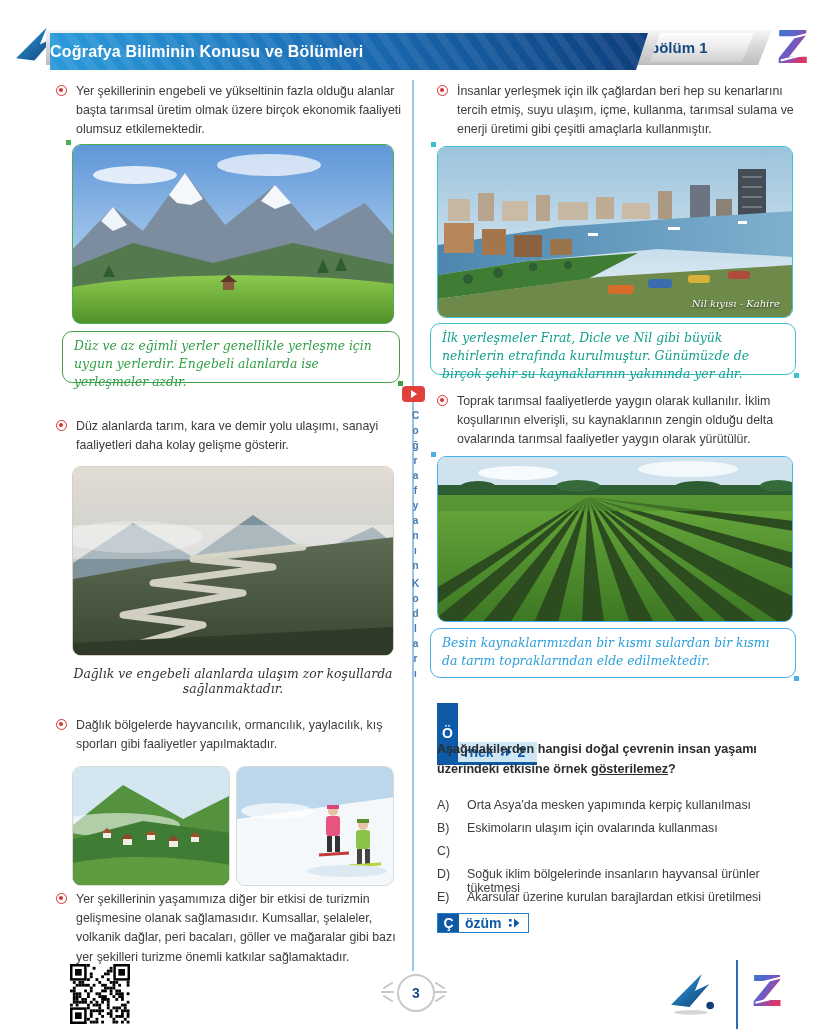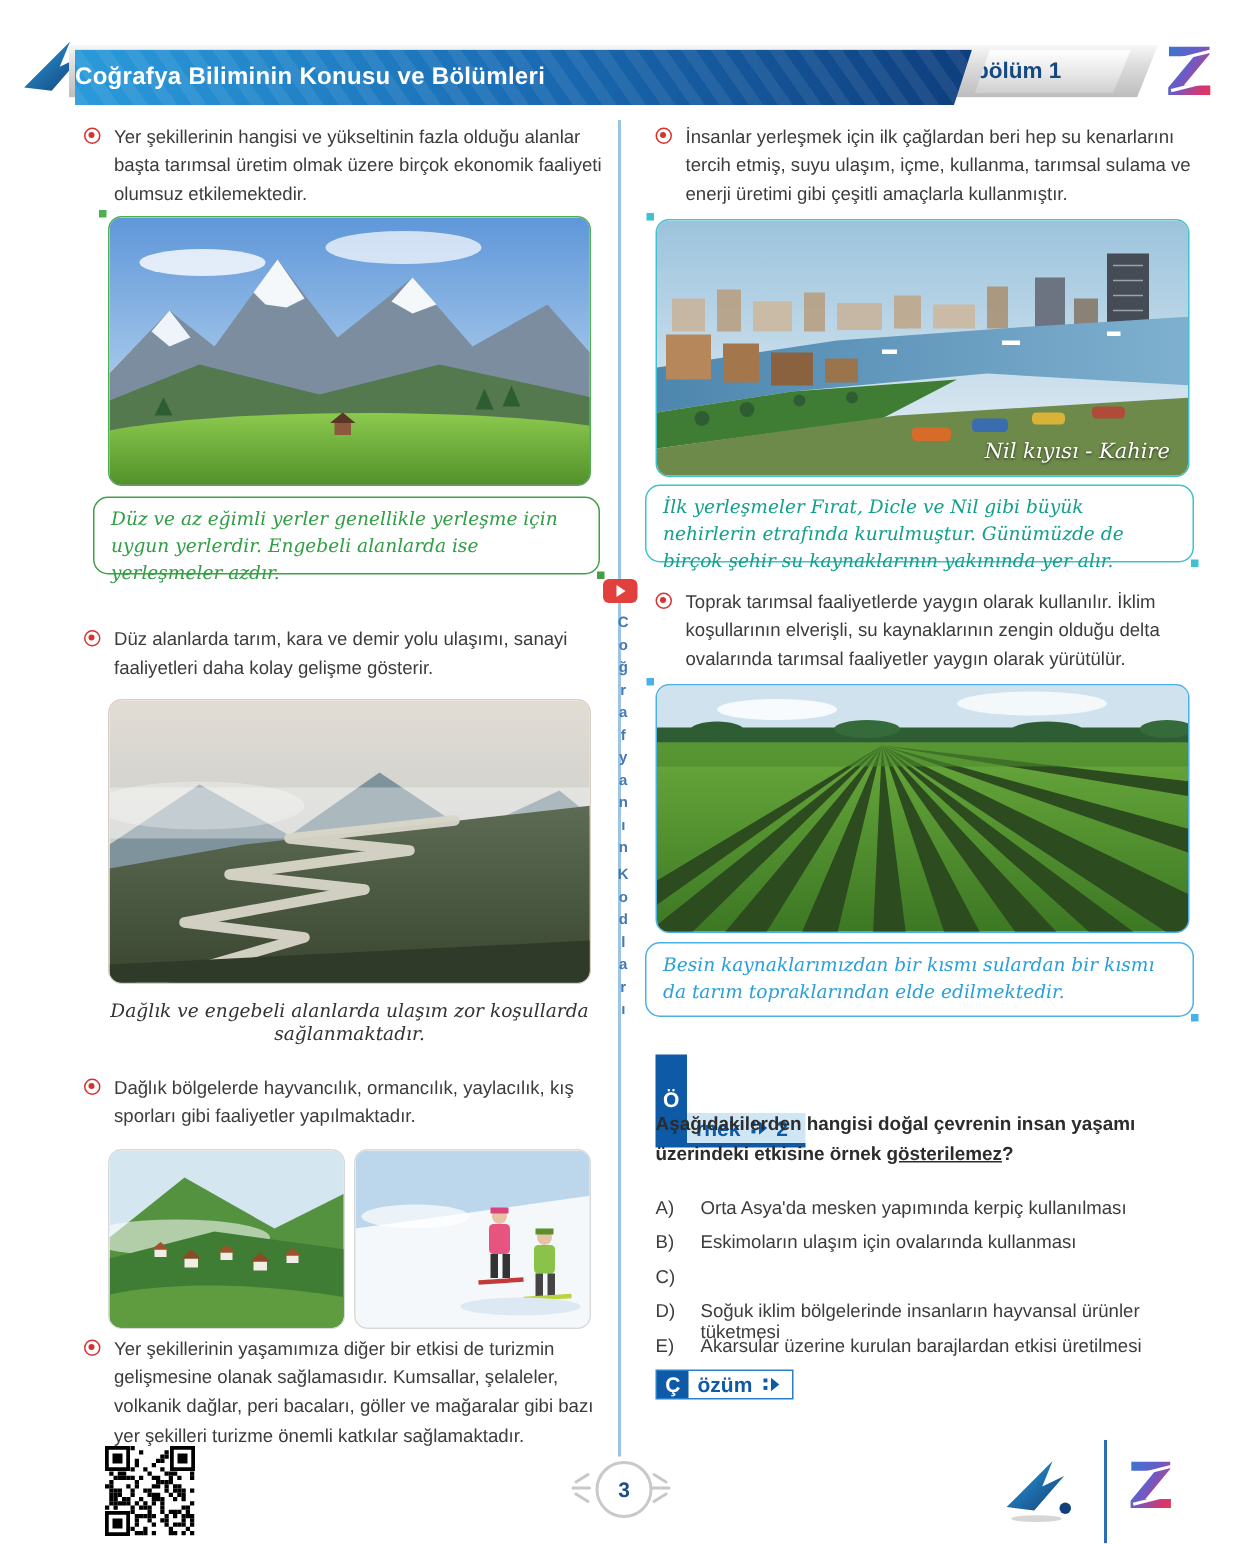--- a/index.html
+++ b/index.html
@@ -25,21 +25,21 @@
   .col-divider{position:absolute;left:412px;top:80px;width:2px;height:878px;background:#9cc4e4;}
   .bullet{position:absolute;display:flex;gap:9px;font-size:12.4px;line-height:1.55;color:#3c3c3c;}
   .bullet .dot{flex:0 0 auto;margin-top:3px;width:9px;height:9px;border:1.6px solid #d63230;border-radius:50%;position:relative;}
   .bullet .dot::after{content:"";position:absolute;left:2.2px;top:2.2px;width:4.2px;height:4.2px;border-radius:50%;background:#d63230;}
   .fig{position:absolute;border-radius:9px;overflow:hidden;box-sizing:border-box;}
   .fig svg{display:block;}
   .capbox{position:absolute;box-sizing:border-box;border-radius:10px;padding:5px 11px;
     font-family:"DejaVu Serif",serif;font-style:italic;font-size:12.4px;line-height:1.45;}
   .cdot{position:absolute;width:5px;height:5px;}
   .photo-label{position:absolute;right:12px;bottom:8px;color:#ffffff;font-family:"DejaVu Serif",serif;
-    font-style:italic;font-size:14px;text-shadow:0 1px 2px rgba(0,0,0,.7);}
+    font-style:italic;font-size:10px;text-shadow:0 1px 2px rgba(0,0,0,.7);}
   .plain-caption{position:absolute;font-family:"DejaVu Serif",serif;font-style:italic;
     font-size:12.4px;color:#333333;text-align:center;}
   
   .yt-icon{position:absolute;left:402px;top:386px;width:23px;height:16px;background:#e2403c;
     border-radius:4px;display:flex;align-items:center;justify-content:center;}
   .yt-icon::after{content:"";width:0;height:0;border-left:6px solid #ffffff;
     border-top:4px solid transparent;border-bottom:4px solid transparent;}
   .vword{position:absolute;writing-mode:vertical-rl;text-orientation:upright;
     letter-spacing:4px;font-size:10px;font-weight:bold;color:#4679ae;left:407px;width:14px;text-align:center;}
   
@@ -96,21 +96,21 @@
       </defs>
     <text x="4" y="43" font-family="DejaVu Sans, sans-serif" font-weight="bold" font-size="46" fill="url(#zg)">Z</text>
     <path d="M6,20 L46,10" stroke="#ffffff" stroke-width="2.2"></path>
     <path d="M8,40 L48,30" stroke="#ffffff" stroke-width="2.2"></path>
   </svg>
 
   <div class="col-divider"></div>
 
   <div class="bullet" style="left:56px;top:82px;width:346px">
     <span class="dot"></span>
-    <span>Yer şekillerinin hangisi ve yükseltinin fazla olduğu alanlar başta tarımsal üretim olmak üzere birçok ekonomik faaliyeti olumsuz etkilemektedir.</span>
+    <span>Yer şekillerinin engebeli ve yükseltinin fazla olduğu alanlar başta tarımsal üretim olmak üzere birçok ekonomik faaliyeti olumsuz etkilemektedir.</span>
   </div>
 
   <div class="fig" style="left:72px;top:144px;width:322px;height:180px;border:1.6px solid #4caf50">
     <svg width="322" height="180" viewBox="0 0 322 180">
       <defs>
         <linearGradient id="sky1" x1="0" y1="0" x2="0" y2="1">
             <stop offset="0" stop-color="#5f97d9"></stop>
             <stop offset="1" stop-color="#d4e8f6"></stop>
           </linearGradient>
         <linearGradient id="meadow" x1="0" y1="0" x2="0" y2="1">

